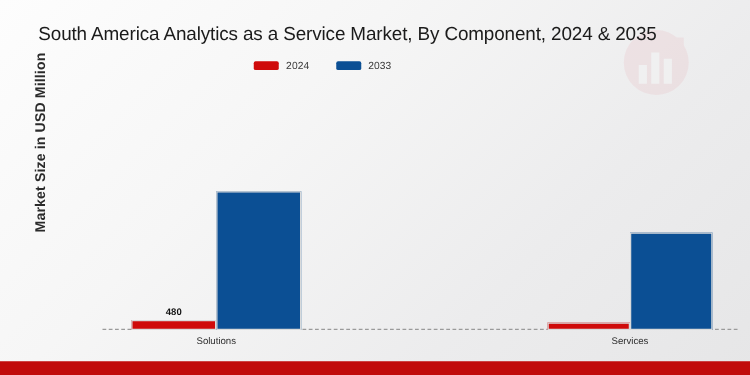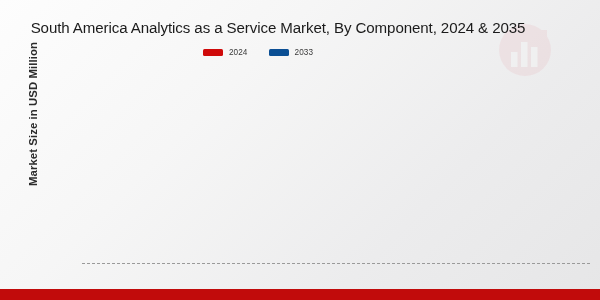--- a/index.html
+++ b/index.html
@@ -173,19 +173,33 @@
       <span class="legend-label">2033</span>
     </div>
   </div>
 
   <div id="y-axis-title">Market Size in USD Million</div>
 
   <div id="plot-area">
 
     <div id="baseline"></div>
 
-
+    <div class="bar-group" style="left:65px; width:136px;">
+      <div class="bar" style="left:0px; width:68px; height:8px; background:#cf0a0a;">
+        <span class="bar-value" style="top:-12px;">480</span>
+      </div>
+      <div class="bar" style="left:68px; width:68px; height:111px; background:#0b4f94;"></div>
+      <span class="category-label">Solutions</span>
+    </div>
+
+    <div class="bar-group" style="left:398px; width:132px;">
+      <div class="bar" style="left:0px; width:66px; height:6px; background:#cf0a0a;">
+        <span class="bar-value" style="top:-12px;"></span>
+      </div>
+      <div class="bar" style="left:66px; width:66px; height:78px; background:#0b4f94;"></div>
+      <span class="category-label">Services</span>
+    </div>
 
   </div>
 
   <div id="footer-bar" style="background:#c10b0b;"></div>
 
 </div>
 
 </body></html>

